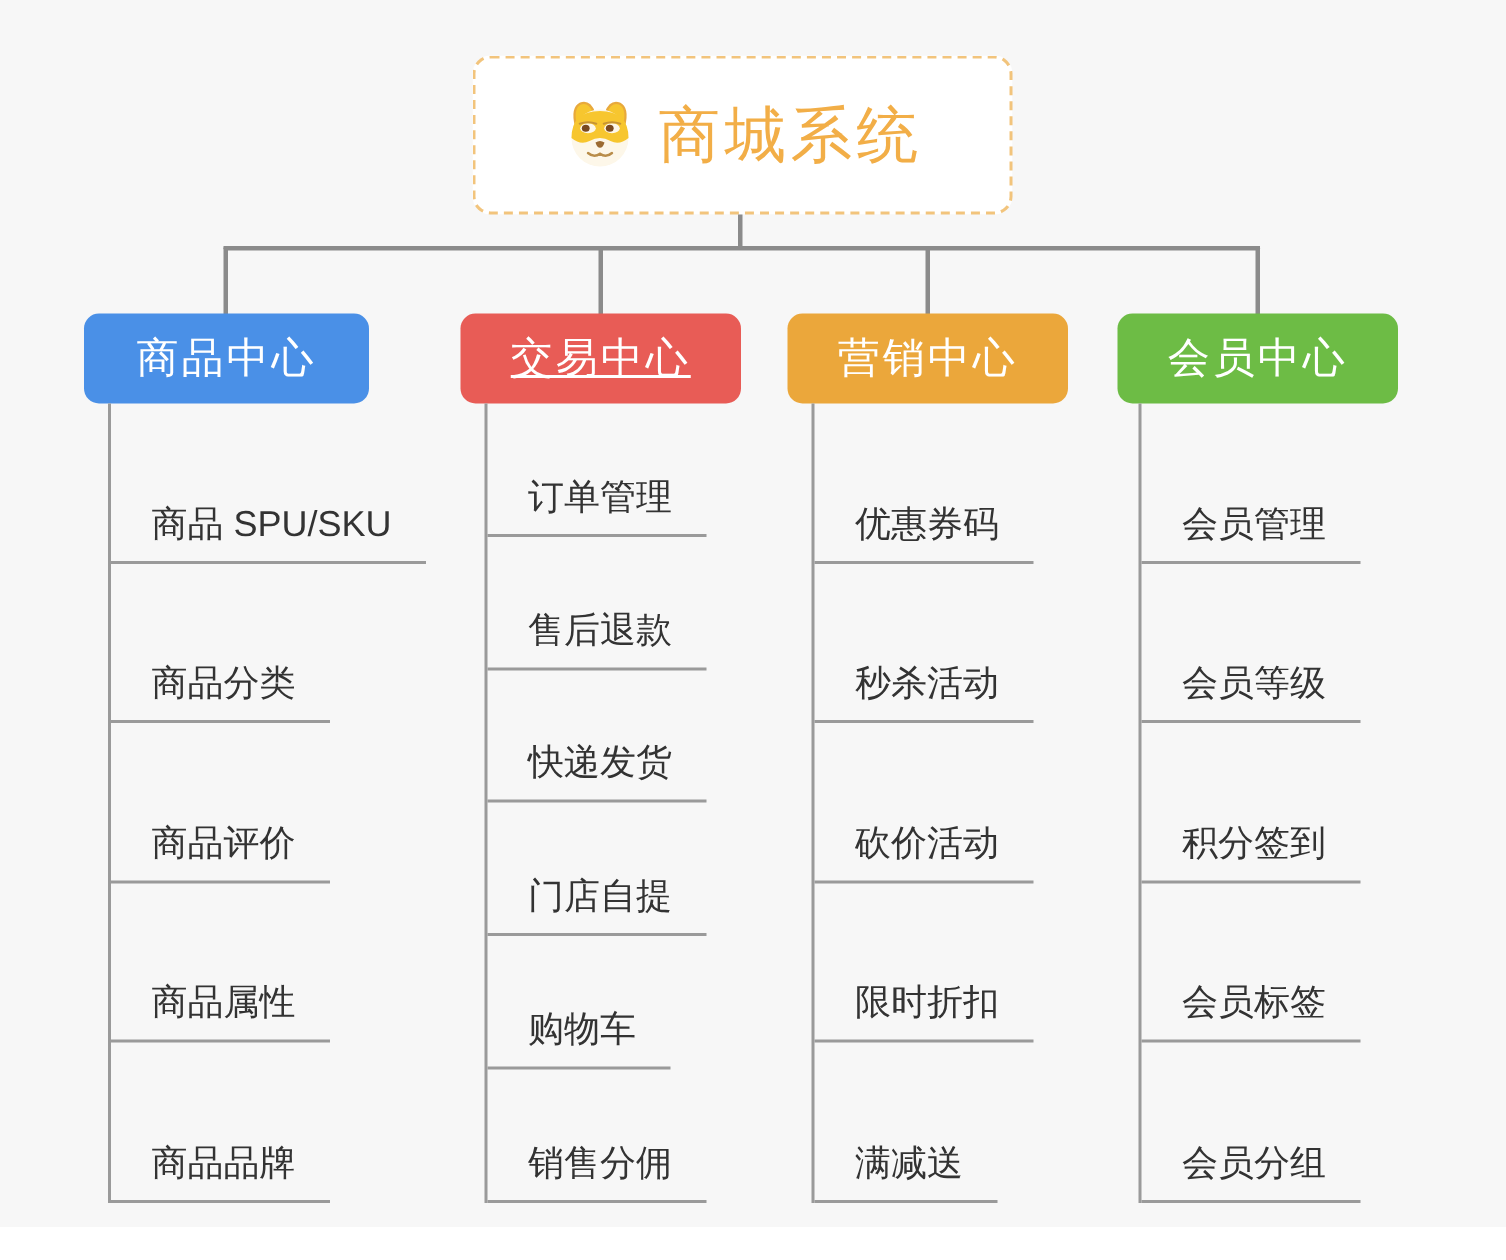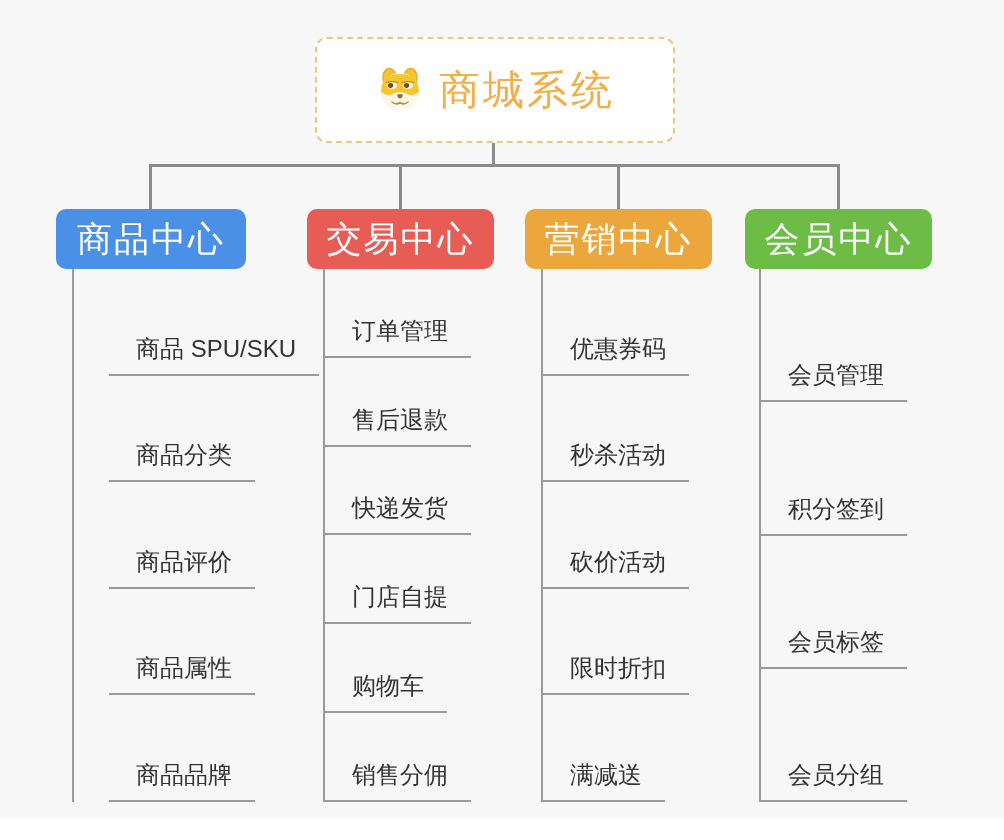--- a/index.html
+++ b/index.html
@@ -38,36 +38,36 @@
   .drop-2 { left: 399px; }
   .drop-3 { left: 617px; }
   .drop-4 { left: 837px; }
 
   
   .branch-node {
     top: 209px; height: 60px;
     border-radius: 10px;
     display: flex; align-items: center; justify-content: center;
     color: #ffffff;
-    font-size: 35px;
+    font-size: 28px;
     letter-spacing: 2px;
     white-space: nowrap;
   }
   .branch-node-1 { left: 56px;  width: 190px; }
   .branch-node-2 { left: 307px; width: 187px; }
   .branch-node-3 { left: 525px; width: 187px; }
   .branch-node-4 { left: 745px; width: 187px; }
 
   
   .leaf-col {
     top: 269px; height: 533px; width: 235px;
     border-left: 2px solid #9a9a9a;
     display: flex; flex-direction: column;
   }
-  .leaf-col-1 { left: 72px; padding-left: 35px; }
+  .leaf-col-1 { left: 72px; }
   .leaf-col-2 { left: 323px; }
   .leaf-col-3 { left: 541px; }
   .leaf-col-4 { left: 759px; }
   .leaf-item {
     flex: 1 1 0;
     display: flex; align-items: flex-end;
   }
   .leaf-label {
     display: inline-block;
     border-bottom: 2px solid #9a9a9a;
@@ -113,21 +113,21 @@
 <div class="abs line root-drop"></div>
 <div class="abs line rail"></div>
 <div class="abs line drop drop-1"></div>
 <div class="abs line drop drop-2"></div>
 <div class="abs line drop drop-3"></div>
 <div class="abs line drop drop-4"></div>
 
 <div class="abs branch-node branch-node-1" style="background-color: rgb(74, 144, 231);">
   <span>商品中心</span>
 </div>
-<div class="abs branch-node branch-node-2" style="background-color: rgb(232, 92, 86);">
+<div class="abs branch-node branch-node-2" style="background-color: rgb(232, 92, 86); text-decoration: underline;">
   <span>交易中心</span>
 </div>
 <div class="abs branch-node branch-node-3" style="background-color: rgb(235, 167, 59);">
   <span>营销中心</span>
 </div>
 <div class="abs branch-node branch-node-4" style="background-color: rgb(109, 188, 69);">
   <span>会员中心</span>
 </div>
 
 <div class="abs leaf-col leaf-col-1">
@@ -185,20 +185,23 @@
   <div class="leaf-item">
       <span class="leaf-label">满减送</span>
     </div>
 </div>
 
 <div class="abs leaf-col leaf-col-4">
   <div class="leaf-item">
       <span class="leaf-label">会员管理</span>
     </div>
   <div class="leaf-item">
+      <span class="leaf-label">会员等级</span>
+    </div>
+  <div class="leaf-item">
       <span class="leaf-label">积分签到</span>
     </div>
   <div class="leaf-item">
       <span class="leaf-label">会员标签</span>
     </div>
   <div class="leaf-item">
       <span class="leaf-label">会员分组</span>
     </div>
 </div>
 

